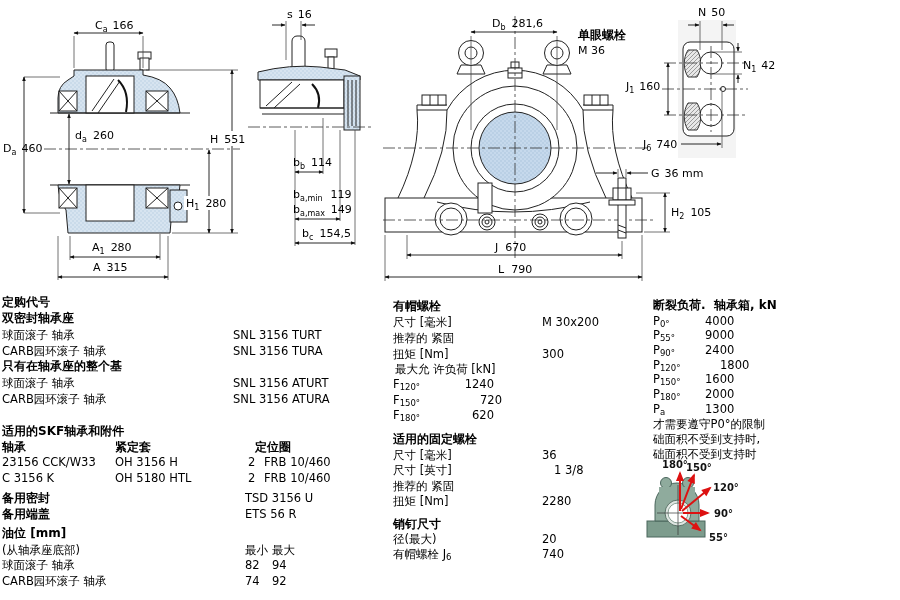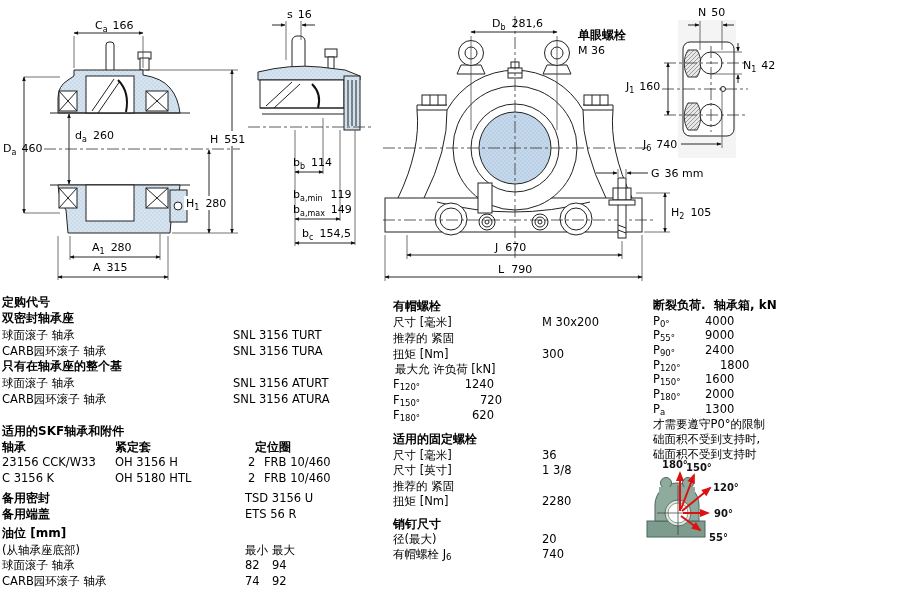--- a/index.html
+++ b/index.html
@@ -327,21 +327,21 @@
 <div class="t val-r" style="left:454px;top:378px">1240</div>
 <div class="t" style="left:393px;top:394px"><span>F</span><sub>150°</sub></div>
 <div class="t val-r" style="left:462px;top:394px">720</div>
 <div class="t" style="left:393px;top:409px"><span>F</span><sub>180°</sub></div>
 <div class="t val-r" style="left:454px;top:409px">620</div>
 
 <div class="t b" style="left:393px;top:433px">适用的固定螺栓</div>
 <div class="t" style="left:393px;top:449px">尺寸 [毫米]</div>
 <div class="t" style="left:542px;top:449px">36</div>
 <div class="t" style="left:393px;top:464px">尺寸 [英寸]</div>
-<div class="t" style="left:542px;top:464px">1 3/8</div>
+<div class="t" style="left:554px;top:464px">1 3/8</div>
 <div class="t" style="left:393px;top:480px">推荐的 紧固</div>
 <div class="t" style="left:393px;top:495px">扭矩 [Nm]</div>
 <div class="t" style="left:542px;top:495px">2280</div>
 
 <div class="t b" style="left:393px;top:518px">销钉尺寸</div>
 <div class="t" style="left:393px;top:533px">径(最大)</div>
 <div class="t" style="left:542px;top:533px">20</div>
 <div class="t" style="left:393px;top:548px"><span>有帽螺栓 J</span><sub>6</sub></div>
 <div class="t" style="left:542px;top:548px">740</div>
 

